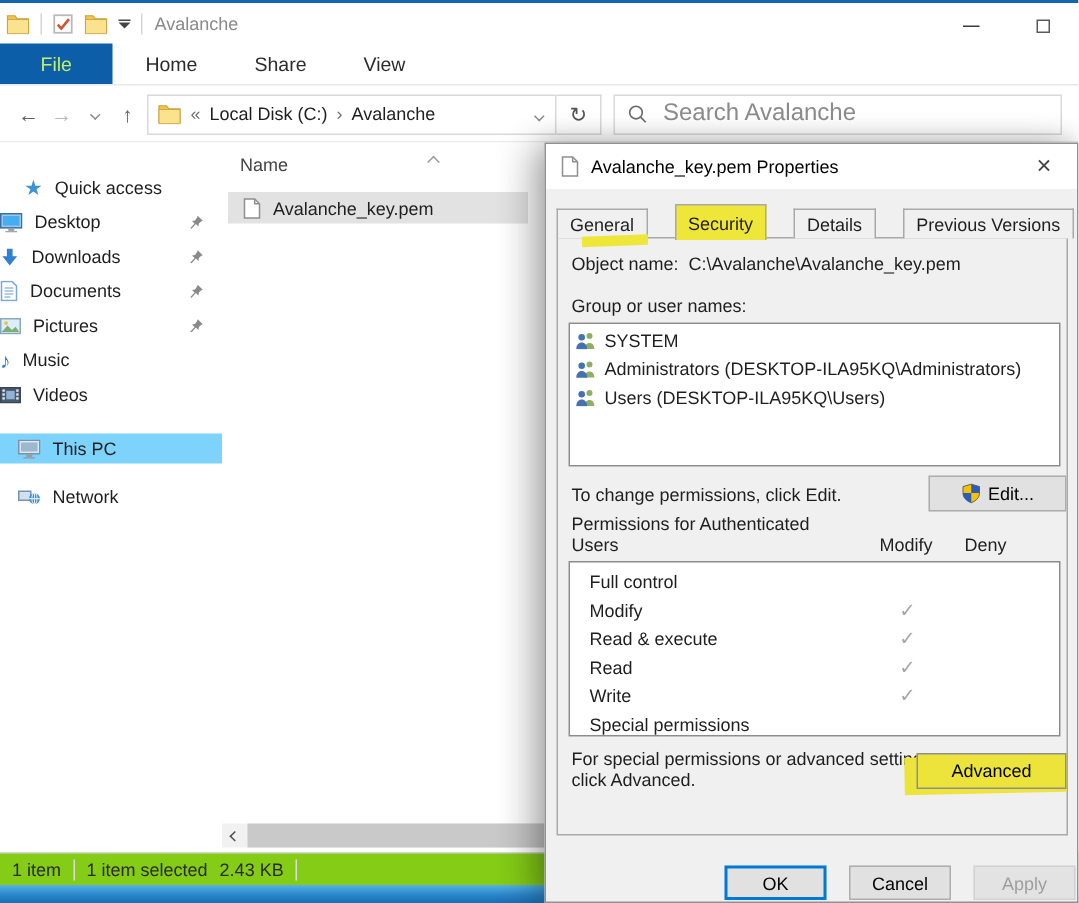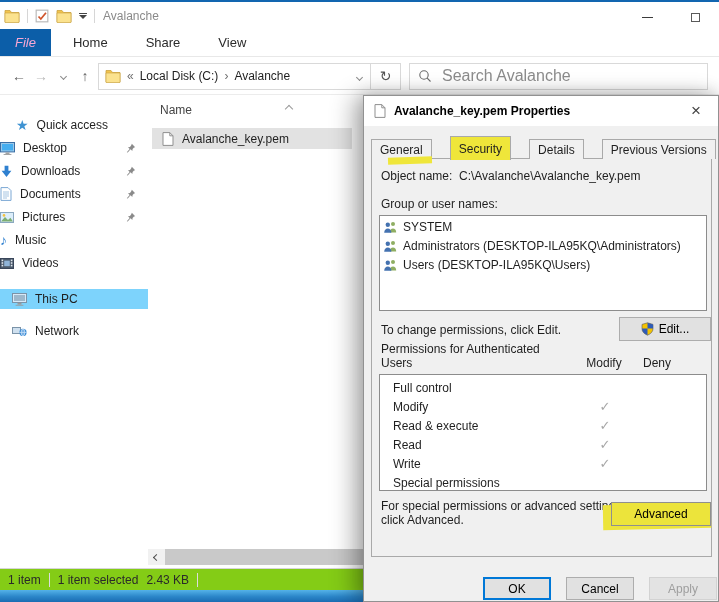--- a/index.html
+++ b/index.html
@@ -20,21 +20,21 @@
   .win-controls { position:absolute; right:0; top:2px; height:27px; display:flex; }
   .win-btn { width:48px; height:27px; display:flex; align-items:center; justify-content:center; }
   .glyph-min { width:11px; height:1px; background:#3b3b3b; }
   .glyph-max { width:9px; height:9px; border:1px solid #5a5a5a; }
   .customize-icon { display:flex; flex-direction:column; align-items:center; gap:1px; }
   .customize-icon .bar { width:8px; height:1px; background:#444; }
   .tri-down { width:0; height:0; border-left:4px solid transparent; border-right:4px solid transparent; border-top:4px solid #444; }
 
   .ribbon-tabs { left:0; top:29px; width:719px; height:28px; display:flex; align-items:stretch; background:#fff; border-bottom:1px solid #e8e8e8; }
   .rtab { font-size:13px; display:flex; align-items:center; padding:0 16px; color:#2b2b2b; }
-  .rtab.file { background:#0c5ea8; color:#f9a8d4; padding:0 15px;font-style:italic; }
+  .rtab.file { background:#0c5ea8; color:#bef264; padding:0 27px; }
   .rtab:not(.file) { margin-left:6px; }
 
   .address-row { left:0; top:58px; width:719px; height:37px; display:flex; align-items:center; border-bottom:1px solid #ececec; background:#fff; }
   .nav-icons { display:flex; align-items:center; gap:0; width:98px; padding-left:8px; }
   .nav-btn { width:22px; display:flex; justify-content:center; font-size:14px; color:#5f5f5f; }
   .nav-btn.dim { color:#b9b9b9; }
   .chev { display:inline-block; width:6px; height:6px; border-right:1.4px solid #8a8a8a; border-bottom:1.4px solid #8a8a8a; transform:rotate(45deg); }
   .chev.sm { width:5px; height:5px; }
   .breadcrumb { height:27px; width:273px; border:1px solid #d9d9d9; display:flex; align-items:center; gap:6px; padding:0 6px; font-size:12px; }
   .crumb-sep { color:#6f6f6f; font-size:12px; }
@@ -72,21 +72,21 @@
   
   .statusbar { left:0; top:568px; width:719px; height:22px; background:#84cc16; border-top:1px solid #d6d6d6; display:flex; align-items:center; font-size:12px; color:#2a2a2a; }
   .statusbar .seg { padding:0 8px; }
   .statusbar .sep { width:1px; height:14px; background:#dcdcdc; }
   .desktop-strip { left:0; top:590px; width:719px; height:12px; background:linear-gradient(180deg,#54b2e8 0%,#2b86c9 55%,#1a6cb2 100%); }
 
   
   .dialog { left:363px; top:95px; width:356px; height:507px; background:#f0f0f0; border:1px solid #919191;
             box-shadow:-10px 2px 22px rgba(0,0,0,.30), 0 -4px 14px rgba(0,0,0,.12); font-size:12px; }
   .dlg-titlebar { position:absolute; left:0; top:0; width:100%; height:30px; background:#fff; display:flex; align-items:center; gap:8px; padding-left:10px; }
-  .dlg-title { font-size:12px; color:#000;font-weight:bold; }
+  .dlg-title { font-size:12px; color:#000; }
   .dlg-close { position:absolute; right:10px; top:3px; width:24px; height:24px; display:flex; align-items:center; justify-content:center; font-size:17px; color:#444; }
   .tabstrip { position:absolute; left:7px; top:39px; height:24px; display:flex; align-items:flex-end; }
   .dtab { border:1px solid #a9a9a9; border-bottom:none; background:#f0f0f0; padding:3px 8px 3px; height:20px; font-size:12px; margin-right:18px; position:relative; z-index:1; white-space:nowrap; }
   .dtab.active { height:24px; padding-top:5px; margin-bottom:-1px; z-index:3; }
   .dtab.hl { background:#efe63a; }
   .yellow-smudge { position:absolute; left:24px; top:61px; width:44px; height:7px; background:#efe63a; transform:rotate(-2deg); z-index:2; }
   .tabpanel { position:absolute; left:7px; top:62px; width:341px; height:399px; border:1px solid #a9a9a9; background:#f0f0f0; z-index:0; }
 
   .objname-label { position:absolute; left:17px; top:73px; }
   .objname-value { position:absolute; left:95px; top:73px; }

